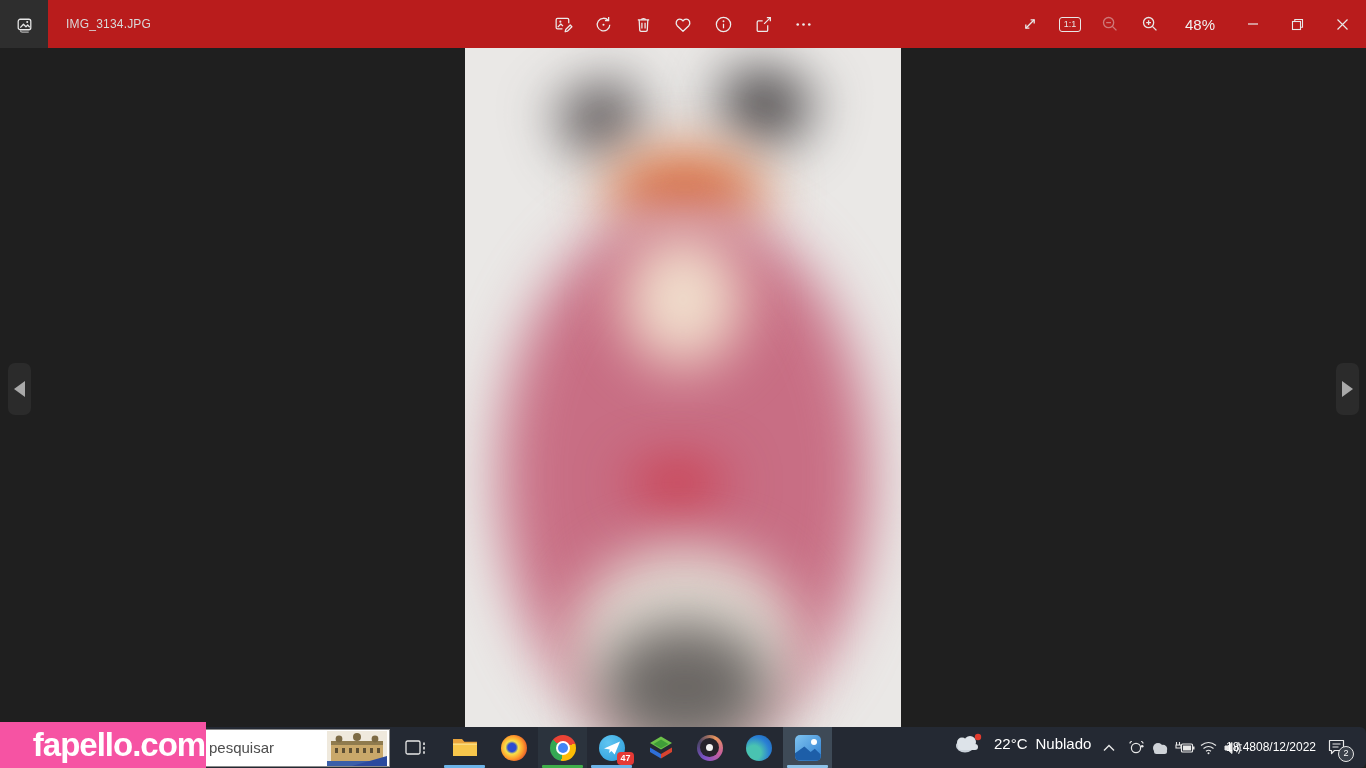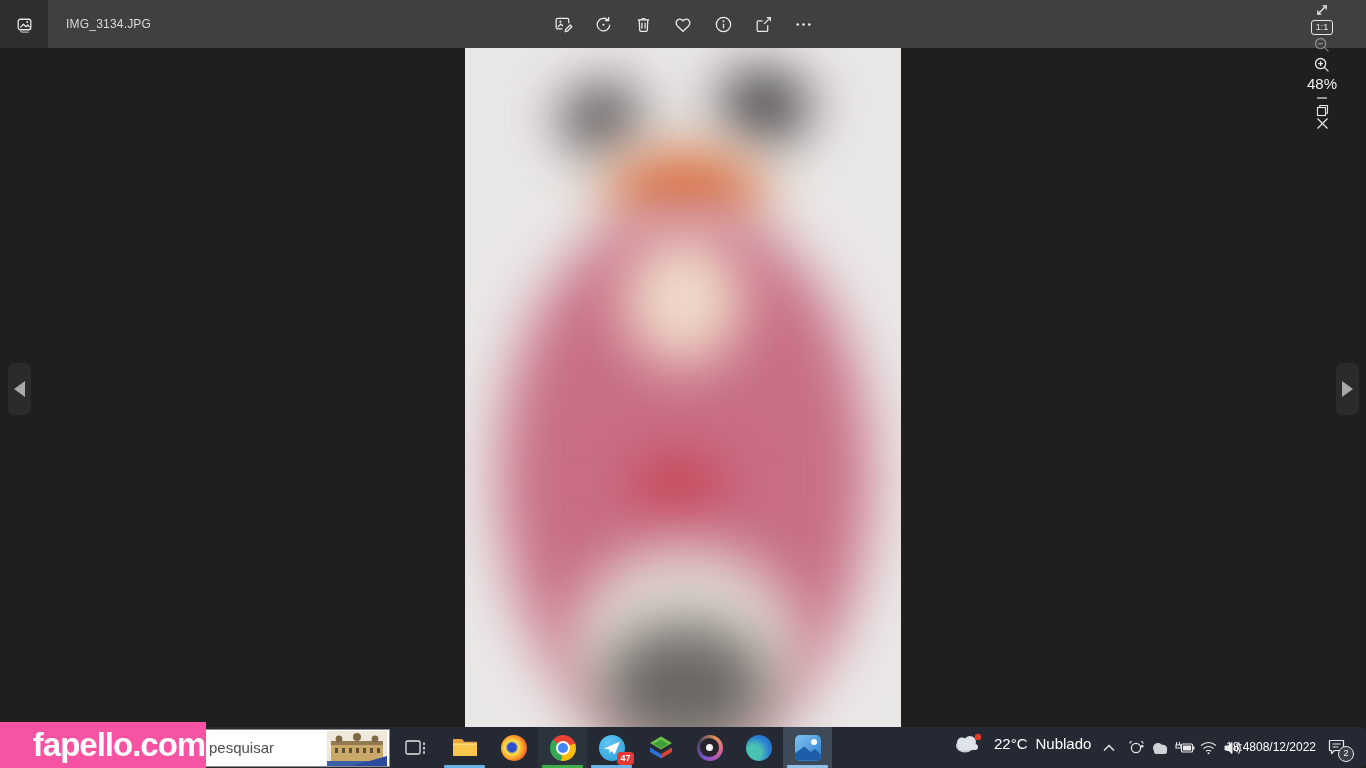--- a/index.html
+++ b/index.html
@@ -1,30 +1,30 @@
 <!DOCTYPE html>
 <html><head>
 <meta charset="utf-8">
 <style>
   * { margin:0; padding:0; box-sizing:border-box; }
   html,body { width:1366px; height:768px; overflow:hidden; background:#1f1f1f;
     font-family:"Liberation Sans", sans-serif; }
   .screen { position:relative; width:1366px; height:768px; background:#1f1f1f; overflow:hidden; }
 
   
-  .titlebar { position:absolute; top:0; left:0; width:100%; height:48px; background:#404040; z-index:30; }
+  .titlebar { position:absolute; top:0; left:0; width:100%; height:48px; background:#b91c1c; z-index:30; }
   .app-icon-btn { position:absolute; left:0; top:0; width:48px; height:48px; background:#2e2e2e;
     display:flex; align-items:center; justify-content:center; }
   .filename { position:absolute; left:66px; top:0; height:48px; display:flex; align-items:center;
     color:#d9d9d9; font-size:12px; letter-spacing:.2px; }
   .center-tools { position:absolute; left:50%; transform:translateX(-50%); top:0; height:48px;
     display:flex; align-items:center; }
   .tool-btn { width:40px; height:48px; display:flex; align-items:center; justify-content:center; cursor:pointer; }
   .tool-btn svg { display:block; }
-  .right-cluster { position:absolute; right:0; top:0; height:48px; display:flex; align-items:center; padding-right:14px;flex-direction:column; }
+  .right-cluster { position:absolute; right:0; top:0; height:48px; display:flex; align-items:center; padding-right:1px; }
   .zoom-btn { width:40px; height:48px; display:flex; align-items:center; justify-content:center; }
   .one-to-one { width:22px; height:15px; border:1.2px solid #e8e8e8; border-radius:3px;
     color:#e8e8e8; font-size:9px; line-height:13px; text-align:center; }
   .zoom-level { width:60px; text-align:center; color:#f0f0f0; font-size:15px; }
   .win-btn { width:45px; height:48px; display:flex; align-items:center; justify-content:center; }
   .dim svg { opacity:.45; }
 
   
   .photo { position:absolute; left:465px; top:47px; width:436px; height:680px; background:#eae8e6; overflow:hidden; z-index:5; }
   .blob { position:absolute; border-radius:50%; filter:blur(28px); }

